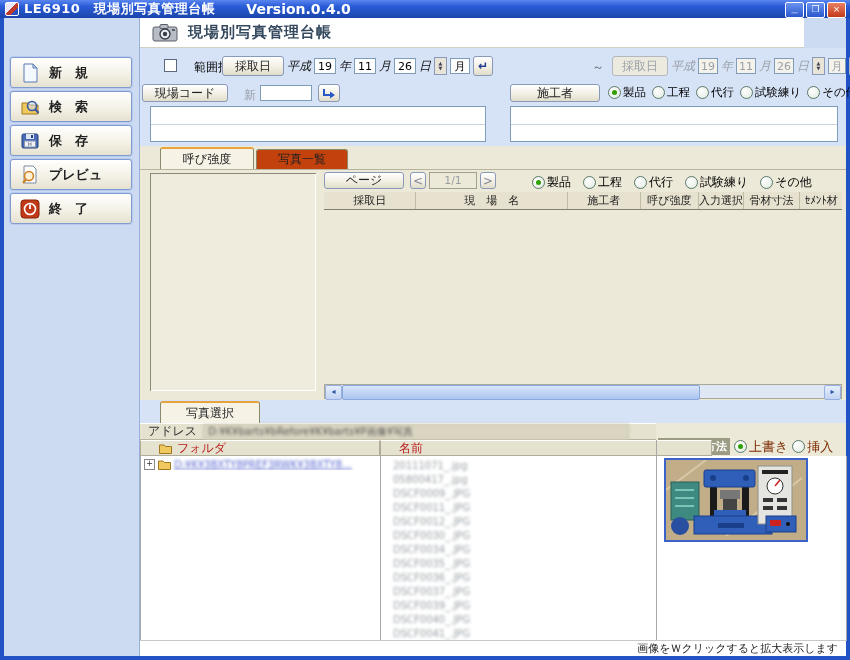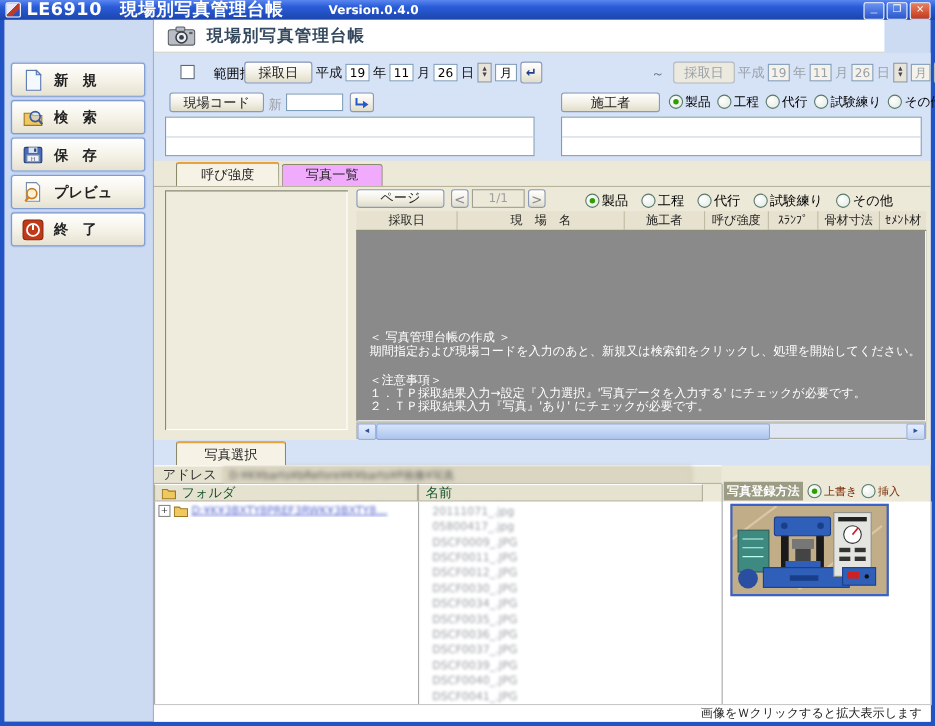--- a/index.html
+++ b/index.html
@@ -3,22 +3,22 @@
 <meta charset="utf-8">
 <style>
   html,body{margin:0;padding:0;background:#555;}
   body{width:850px;height:660px;overflow:hidden;font-family:"DejaVu Sans","Liberation Sans",sans-serif;font-size:12px;-webkit-font-smoothing:antialiased;}
   .win{position:relative;width:850px;height:660px;background:#2153c4;}
   
   .titlebar{position:absolute;left:0;top:0;width:850px;height:18px;
     background:linear-gradient(180deg,#5a86ef 0%,#2a5cd8 35%,#1b45ac 100%);
     display:flex;align-items:center;gap:5px;padding-left:5px;box-sizing:border-box;color:#fff;}
   .appicon{width:12px;height:12px;background:linear-gradient(135deg,#e8e8f8 0 45%,#c03a2a 45% 70%,#2a50c0 70%);border:1px solid #fff;border-radius:2px;}
-  .title-main{font-weight:bold;font-size:16px;letter-spacing:.5px;}
-  .title-ver{font-weight:bold;font-size:11px;margin-left:36px;}
+  .title-main{font-weight:bold;font-size:13px;letter-spacing:.5px;}
+  .title-ver{font-weight:bold;font-size:14px;margin-left:26px;}
   .winbtns{position:absolute;right:4px;top:2px;display:flex;gap:2px;}
   .wbtn{width:17px;height:14px;border:1px solid #fff;border-radius:2px;color:#fff;font-size:9px;line-height:12px;text-align:center;
     background:linear-gradient(180deg,#6a92f0,#2a58cc);}
   .wbtn.close{background:linear-gradient(180deg,#ea8060,#c23a1a);}
   
   .client{position:absolute;left:4px;top:18px;width:842px;height:638px;background:#ccdaf2;}
   .abs{position:absolute;box-sizing:border-box;}
   
   .side-sep{left:135px;top:0;width:1px;height:638px;background:#9ab0d8;}
   .sbtn{left:6px;width:122px;height:31px;background:linear-gradient(180deg,#ffffff,#f4f1e6 55%,#e6e2d2);
@@ -33,60 +33,60 @@
   .btn{background:linear-gradient(180deg,#ffffff,#f2efe4 55%,#e1ddca);border:1px solid #8a99b8;border-radius:3px;
     display:flex;align-items:center;justify-content:center;font-size:12px;color:#222;}
   .btn.dis{color:#9aa0a8;background:#eceade;border-color:#b4b8be;}
   .inp{border:1px solid #7f9db9;background:#fff;font-size:11px;padding:0 1px;box-sizing:border-box;font-family:inherit;text-align:center;}
   .inp:disabled{color:#9aa0a8;background:#f4f2ea;}
   .cb{width:11px;height:11px;background:#fff;border:1px solid #5a6a7a;display:inline-block;}
   .rb{width:11px;height:11px;border:1px solid #5a7a6a;border-radius:50%;background:radial-gradient(circle at 35% 35%,#fff,#dfe8df);display:inline-block;position:relative;flex:none;}
   .rb.on::after{content:"";position:absolute;left:3px;top:3px;width:5px;height:5px;border-radius:50%;background:#2da000;}
   .ropt{display:inline-flex;align-items:center;gap:2px;white-space:nowrap;}
   .dgroup{display:flex;align-items:center;gap:3px;white-space:nowrap;}
-  .dgroup .unit{font-size:12px;color:#111;}
+  .dgroup .unit{font-size:12px;color:#111;font-style:italic;}
   .dgroup.dis .unit{color:#9aa0a8;}
   .spin{width:11px;height:16px;border:1px solid #8a99b8;background:#e8e4d8;display:flex;flex-direction:column;align-items:center;justify-content:center;font-size:5px;color:#445;line-height:5px;}
   .entbtn{width:18px;height:18px;font-weight:bold;color:#223c8c;font-size:12px;}
   .entbtn.dis{color:#9aa0a8;}
   .twofield{background:#fff;border:1px solid #7f9db9;}
   .twofield .mid{position:absolute;left:0;right:0;top:50%;height:1px;background:#c8d4e4;}
   
   .middle{left:136px;top:128px;width:706px;height:254px;background:#ece9d8;}
   .tabline{position:absolute;left:0;top:23px;width:706px;height:1px;background:#b8b49e;}
   .tab{position:absolute;border:1px solid #8a8a6a;border-bottom:none;border-radius:3px 3px 0 0;
-    display:flex;align-items:center;justify-content:center;font-size:12px;color:#222;background:#f0abfc;}
+    display:flex;align-items:center;justify-content:center;font-size:12px;color:#222;background:#c2410c;}
   .tab.active{background:#f6f3e6;border-top:2px solid #e8a33d;z-index:3;}
   .sunken{box-shadow:inset 1px 1px 0 #8a8a7a, inset -1px -1px 0 #ffffff;}
   .listbox{background:#efecdd;}
   .pagebox{background:#ece9d8;border:1px solid #a0a090;color:#9aa0a0;display:flex;align-items:center;justify-content:center;font-size:11px;}
   .thead{display:flex;background:#e6e2cf;border-bottom:1px solid #808070;font-size:11px;color:#222;}
   .thead .col{display:flex;align-items:center;justify-content:center;border-right:1px solid #c0bca4;overflow:hidden;white-space:nowrap;height:17px;}
   .graybody{background:#8a8a8a;color:#fff;font-size:11px;line-height:12px;}
   .graybody .t{position:absolute;left:12px;white-space:nowrap;}
   .hsb{background:#dfe6f4;border:1px solid #a8a898;}
   .hsb .ar{position:absolute;top:0;width:15px;height:13px;background:linear-gradient(180deg,#e6eefc,#c2d4f2);border:1px solid #98b0e0;border-radius:2px;color:#2a50a0;font-size:8px;line-height:12px;text-align:center;}
   .hsb .thumb{position:absolute;left:17px;top:0;width:356px;height:13px;background:linear-gradient(180deg,#d8e4fa,#aac4ee);border:1px solid #88a8e0;border-radius:2px;}
   
   .bottom{left:136px;top:382px;width:706px;height:256px;background:#ece9d8;}
   .bluestrip{position:absolute;left:0;top:0;width:706px;height:23px;background:#d6e2f6;}
   .addr-row{position:absolute;left:0;top:23px;width:516px;height:17px;background:#e6e2d0;border-top:1px solid #fff;border-bottom:1px solid #b8b4a0;display:flex;align-items:center;gap:6px;padding-left:8px;box-sizing:border-box;font-size:12px;color:#333;}
   .addr-val{width:420px;height:14px;background:#dbd6c2;border:1px solid #c4bfa8;font-size:10px;color:#555;overflow:hidden;white-space:nowrap;padding-left:4px;}
-  .colhdr{position:absolute;top:40px;height:16px;background:#e6e2d0;border:1px solid #b0ac98;border-top-color:#fff;display:flex;align-items:center;gap:5px;padding-left:6px;box-sizing:border-box;font-size:12px;color:#14532d;}
+  .colhdr{position:absolute;top:40px;height:16px;background:#e6e2d0;border:1px solid #b0ac98;border-top-color:#fff;display:flex;align-items:center;gap:5px;padding-left:18px;box-sizing:border-box;font-size:12px;color:#b91c1c;}
   .panel{position:absolute;top:56px;height:184px;background:#fff;border:1px solid #a8a8a8;border-top:none;}
   .filelist{font-size:10px;color:#9aa0a6;padding:3px 0 0 12px;line-height:14px;}
   .blur1{filter:blur(1.4px);}
   .blur2{filter:blur(1.8px);}
   .treeitem{display:flex;align-items:center;gap:3px;padding:3px 0 0 3px;font-size:10px;white-space:nowrap;overflow:hidden;}
   .expander{width:9px;height:9px;border:1px solid #888;background:#fff;font-size:8px;line-height:7px;text-align:center;color:#333;flex:none;}
   .treelink{color:#5a6ad0;text-decoration:underline;}
   .regbtn{position:absolute;left:524px;top:18px;width:178px;height:18px;font-size:12px;}
   .methodrow{position:absolute;left:518px;top:38px;width:186px;height:17px;display:flex;align-items:center;gap:4px;font-size:11px;}
   .methodlbl{background:#9c9c84;color:#fff;font-weight:bold;padding:1px 3px;font-size:11px;white-space:nowrap;}
-  .methodrow .ropt{color:#7b2a00;font-size:10px;}
+  .methodrow .ropt{color:#7b2a00;font-size:13px;}
   .thumbwrap{position:absolute;left:524px;top:58px;width:140px;height:80px;border:2px solid #3b62c8;background:#c2ad89;}
   .hintrow{position:absolute;left:0;top:240px;width:706px;height:16px;background:#fff;border-top:1px solid #c8c8c8;display:flex;align-items:center;justify-content:flex-end;padding-right:8px;box-sizing:border-box;font-size:11px;color:#222;}
   .vline{position:absolute;top:40px;width:1px;height:200px;background:#a8a8a8;}
 </style>
 </head>
 <body>
 
 <div class="win">
 
   <div class="titlebar">
@@ -189,21 +189,21 @@
         <input class="inp" disabled="" style="width: 20px; height: 16px;" value="26">
         <span class="unit">日</span>
         <span class="spin">
             <span>▲</span>
             <span>▼</span>
           </span>
         <input class="inp" disabled="" style="width: 18px; height: 16px;" value="月">
         <span class="btn entbtn dis" style="width:16px">↵</span>
       </div>
 
-      <span class="abs btn" style="left:14px;top:36px;width:86px;height:18px">現場コード</span>
+      <span class="abs btn" style="left:2px;top:36px;width:86px;height:18px">現場コード</span>
       <span class="abs" style="left:104px;top:39px;color:#9aa0a8">新</span>
       <input class="abs inp" style="left: 120px; top: 37px; width: 52px; height: 16px;" value="">
       <span class="abs btn" style="left:178px;top:36px;width:22px;height:18px">
         <svg width="13" height="11" viewBox="0 0 13 11">
             <path d="M1 1 v6 h8" fill="none" stroke="#2a58c8" stroke-width="2"></path>
             <path d="M7 3.5 L12 7 L7 10.5 z" fill="#2a58c8"></path>
           </svg>
       </span>
       <span class="abs btn" style="left:370px;top:36px;width:90px;height:18px">施工者</span>
       <div class="abs" style="left:468px;top:37px;display:flex;gap:6px;font-size:11.5px">
@@ -270,32 +270,25 @@
             <span class="rb"></span>
             <span>その他</span>
           </span>
       </div>
 
       <div class="abs thead" style="left:184px;top:46px;width:518px">
         <span class="col" style="width:92px">採取日</span>
         <span class="col" style="width:152px">現　場　名</span>
         <span class="col" style="width:72px">施工者</span>
         <span class="col" style="width:58px">呼び強度</span>
-        <span class="col" style="width:44px">ｽﾗﾝﾌﾟ</span>
+        <span class="col" style="width:44px">入力選択</span>
         <span class="col" style="width:56px">骨材寸法</span>
         <span class="col" style="width:42px;border-right:none">ｾﾒﾝﾄ材</span>
       </div>
 
-      <div class="abs graybody sunken" style="left:184px;top:63px;width:518px;height:174px">
-        <span class="t" style="top:92px">＜ 写真管理台帳の作成 ＞</span>
-        <span class="t" style="top:105px">期間指定および現場コードを入力のあと、新規又は検索釦をクリックし、処理を開始してください。</span>
-        <span class="t" style="top:131px">＜注意事項＞</span>
-        <span class="t" style="top:143px">１．ＴＰ採取結果入力→設定『入力選択』'写真データを入力する' にチェックが必要です。</span>
-        <span class="t" style="top:155px">２．ＴＰ採取結果入力『写真』'あり' にチェックが必要です。</span>
-      </div>
 
       <div class="abs hsb" style="left:184px;top:238px;width:518px;height:15px">
         <span class="ar" style="left:0">◂</span>
         <span class="thumb"></span>
         <span class="ar" style="right:0">▸</span>
       </div>
     </div>
 
     <div class="abs bottom">
       <div class="bluestrip"></div>
@@ -317,21 +310,21 @@
             <span>挿入</span>
           </span>
       </div>
 
       <div class="colhdr" style="left:0;width:240px">
         <svg width="13" height="11" viewBox="0 0 13 11">
             <path d="M.5 2 h4.5 l1.5 1.5 h6 v7 h-12 z" fill="#f0c860" stroke="#a07820"></path>
           </svg>
         <span>フォルダ</span>
       </div>
-      <div class="colhdr" style="left:240px;width:259px">
+      <div class="colhdr" style="left:240px;width:332px">
         <span>名前</span>
       </div>
 
       <div class="panel" style="left:0;width:240px">
         <div class="treeitem">
           <span class="expander">+</span>
           <svg width="13" height="11" viewBox="0 0 13 11">
               <path d="M.5 2 h4.5 l1.5 1.5 h6 v7 h-12 z" fill="#f0c860" stroke="#a07820"></path>
             </svg>
           <span class="treelink blur1">D:¥K¥3BXTY8PREF3RWK¥3BXTY8…</span>

